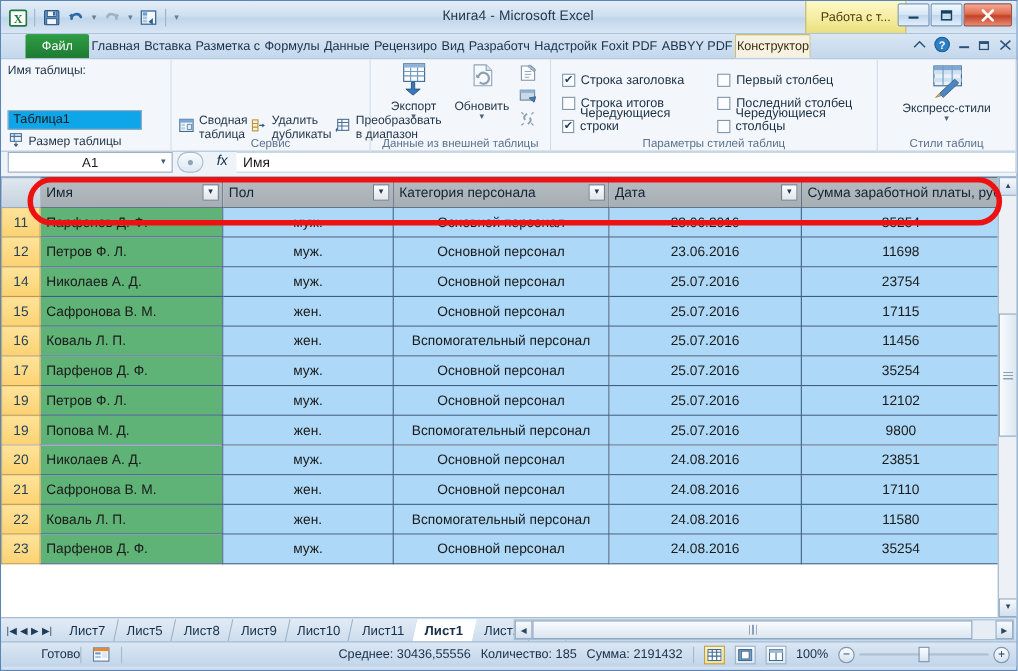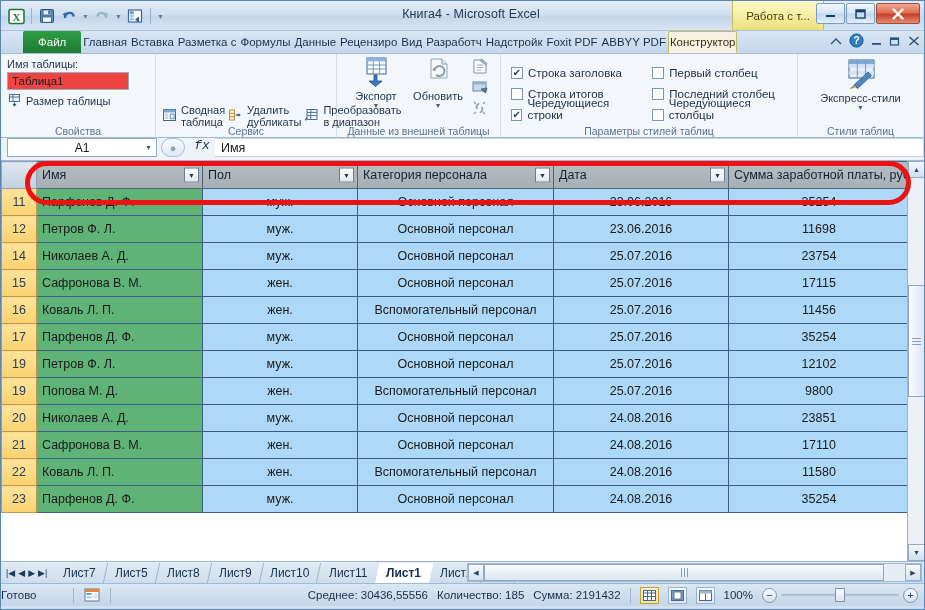--- a/index.html
+++ b/index.html
@@ -59,22 +59,22 @@
   .ribbon { position:relative; height:84px; background:#f3f6fa;
     border-bottom:1px solid #9fb9d4; display:flex; }
   .grp { position:relative; height:84px; display:flex; flex-direction:column;
          border-right:1px solid #d2dde9; }
   .grp-body { flex:1; display:flex; align-items:flex-start; padding:4px 6px 0 6px; }
   .grp-label { height:15px; text-align:center; font-size:10.5px; color:#5a7391;
     display:flex; align-items:center; justify-content:center; }
 
   .prop-col { display:flex; flex-direction:column; gap:2px; width:122px; }
   .lbl-sm { font-size:11px; color:#24384d; }
-  .tname { height:18px; border:1px solid #9aacc0; background:#ef4444; font-size:11.5px;
-    padding:1px 4px; display:flex; align-items:center; }
+  .tname { height:18px; border:1px solid #9aacc0; background:#0ea5e9; font-size:11.5px;
+    padding:1px 4px; display:flex; align-items:center;margin-top:28px; }
   .rowitem { display:flex; align-items:center; gap:4px; font-size:11px; color:#1f3348; height:17px;}
 
   .svc-col { display:flex; flex-direction:row; gap:3px; padding-top:2px;margin-top:47px; }
   .bigbtn { width:58px; display:flex; flex-direction:column; align-items:center; gap:1px;
     font-size:11px; color:#1f3348; }
   .bigbtn .cap { white-space:nowrap; }
   .tri { font-size:7px; color:#4a627c; line-height:6px; }
 
   .chk-col { display:flex; flex-direction:column; gap:3px; padding-top:3px; }
   .chk { display:flex; align-items:flex-end; gap:5px; font-size:11.5px; color:#1b2f45; height:18px; }
@@ -86,21 +86,21 @@
   .fbar { position:relative; height:23px; background:#eef3f9;
     border-bottom:1px solid #9fb9d4; display:flex; align-items:flex-start; }
   .namebox { width:150px; height:19px; margin-left:6px; border:1px solid #96a9bd; background:#fff;
     display:flex; align-items:center; justify-content:center; position:relative; font-size:12px; }
   .namebox .nb-arr { position:absolute; right:4px; font-size:7px; color:#3d5a78; }
   .fb-btns { display:flex; align-items:center; gap:0; margin:0 4px; }
   .fb-round { width:24px; height:19px; display:flex; align-items:center; justify-content:center;
     background:linear-gradient(to bottom,#f8fbfe,#dde8f3); border:1px solid #a9bccf;
     border-radius:10px; font-size:11px; color:#8fa3b6; }
   .fx { width:26px; text-align:center; font-style:italic; font-size:13px;
-        font-family:Liberation Mono, monospace; color:#17324d; }
+        font-family:Liberation Sans, sans-serif; color:#17324d; }
   .fbinput { flex:1; height:19px; background:#fff; border:1px solid #c5d3e1; border-left:none;
     display:flex; align-items:center; padding-left:6px; font-size:12.5px; }
 
   
   .gridwrap { position:relative; height:400px; background:#fff; overflow:hidden; }
   table.sheet { border-collapse:collapse; table-layout:fixed; width:908px; }
   table.sheet td, table.sheet th { border:1px solid #3c5e86; font-size:12.5px;
      height:27px; padding:0 5px; overflow:hidden; white-space:nowrap; font-weight:normal; }
   .rn { width:35px; text-align:center; background:linear-gradient(to bottom,#ffe39a,#fcd271);
         border:1px solid #b89a55 !important; color:#27405b; font-size:12px; }
@@ -156,21 +156,21 @@
     display:flex; align-items:center; justify-content:center; }
   .hsb .hgrip { width:7px; height:9px;
     background:repeating-linear-gradient(to right,#8aa0b6 0 1px,transparent 1px 3px); }
   .tabsplit { width:5px; height:17px; background:#dbe5ef; border-left:1px solid #9cb2c8; }
 
   
   .statusbar { position:relative; height:23px;
     background:linear-gradient(to bottom,#dbe7f3,#c2d5e9);
     border-top:1px solid #9fb9d4; display:flex; align-items:center; font-size:11.5px;
     color:#16304b; }
-  .st-ready { width:72px; text-align:left; }
+  .st-ready { width:72px; text-align:right; }
   .st-sep { width:1px; height:15px; background:#a3b8cd; }
   .st-right { position:absolute; right:6px; display:flex; align-items:center; gap:9px; }
   .viewbtn { width:19px; height:17px; border:1px solid #9db3c8;
     background:linear-gradient(to bottom,#f8fbfe,#dbe7f3);
     display:flex; align-items:center; justify-content:center; }
   .viewbtn.sel { border-color:#c2a03c; background:linear-gradient(to bottom,#fdf3c8,#f3e294); }
   .zoomwrap { display:flex; align-items:center; gap:4px; }
   .zslider { position:relative; width:118px; height:14px; display:flex; align-items:center; }
   .zline { position:absolute; left:0; right:0; height:3px; top:6px;
     background:linear-gradient(to bottom,#9fb3c7,#cfdceb); border-radius:2px; }

